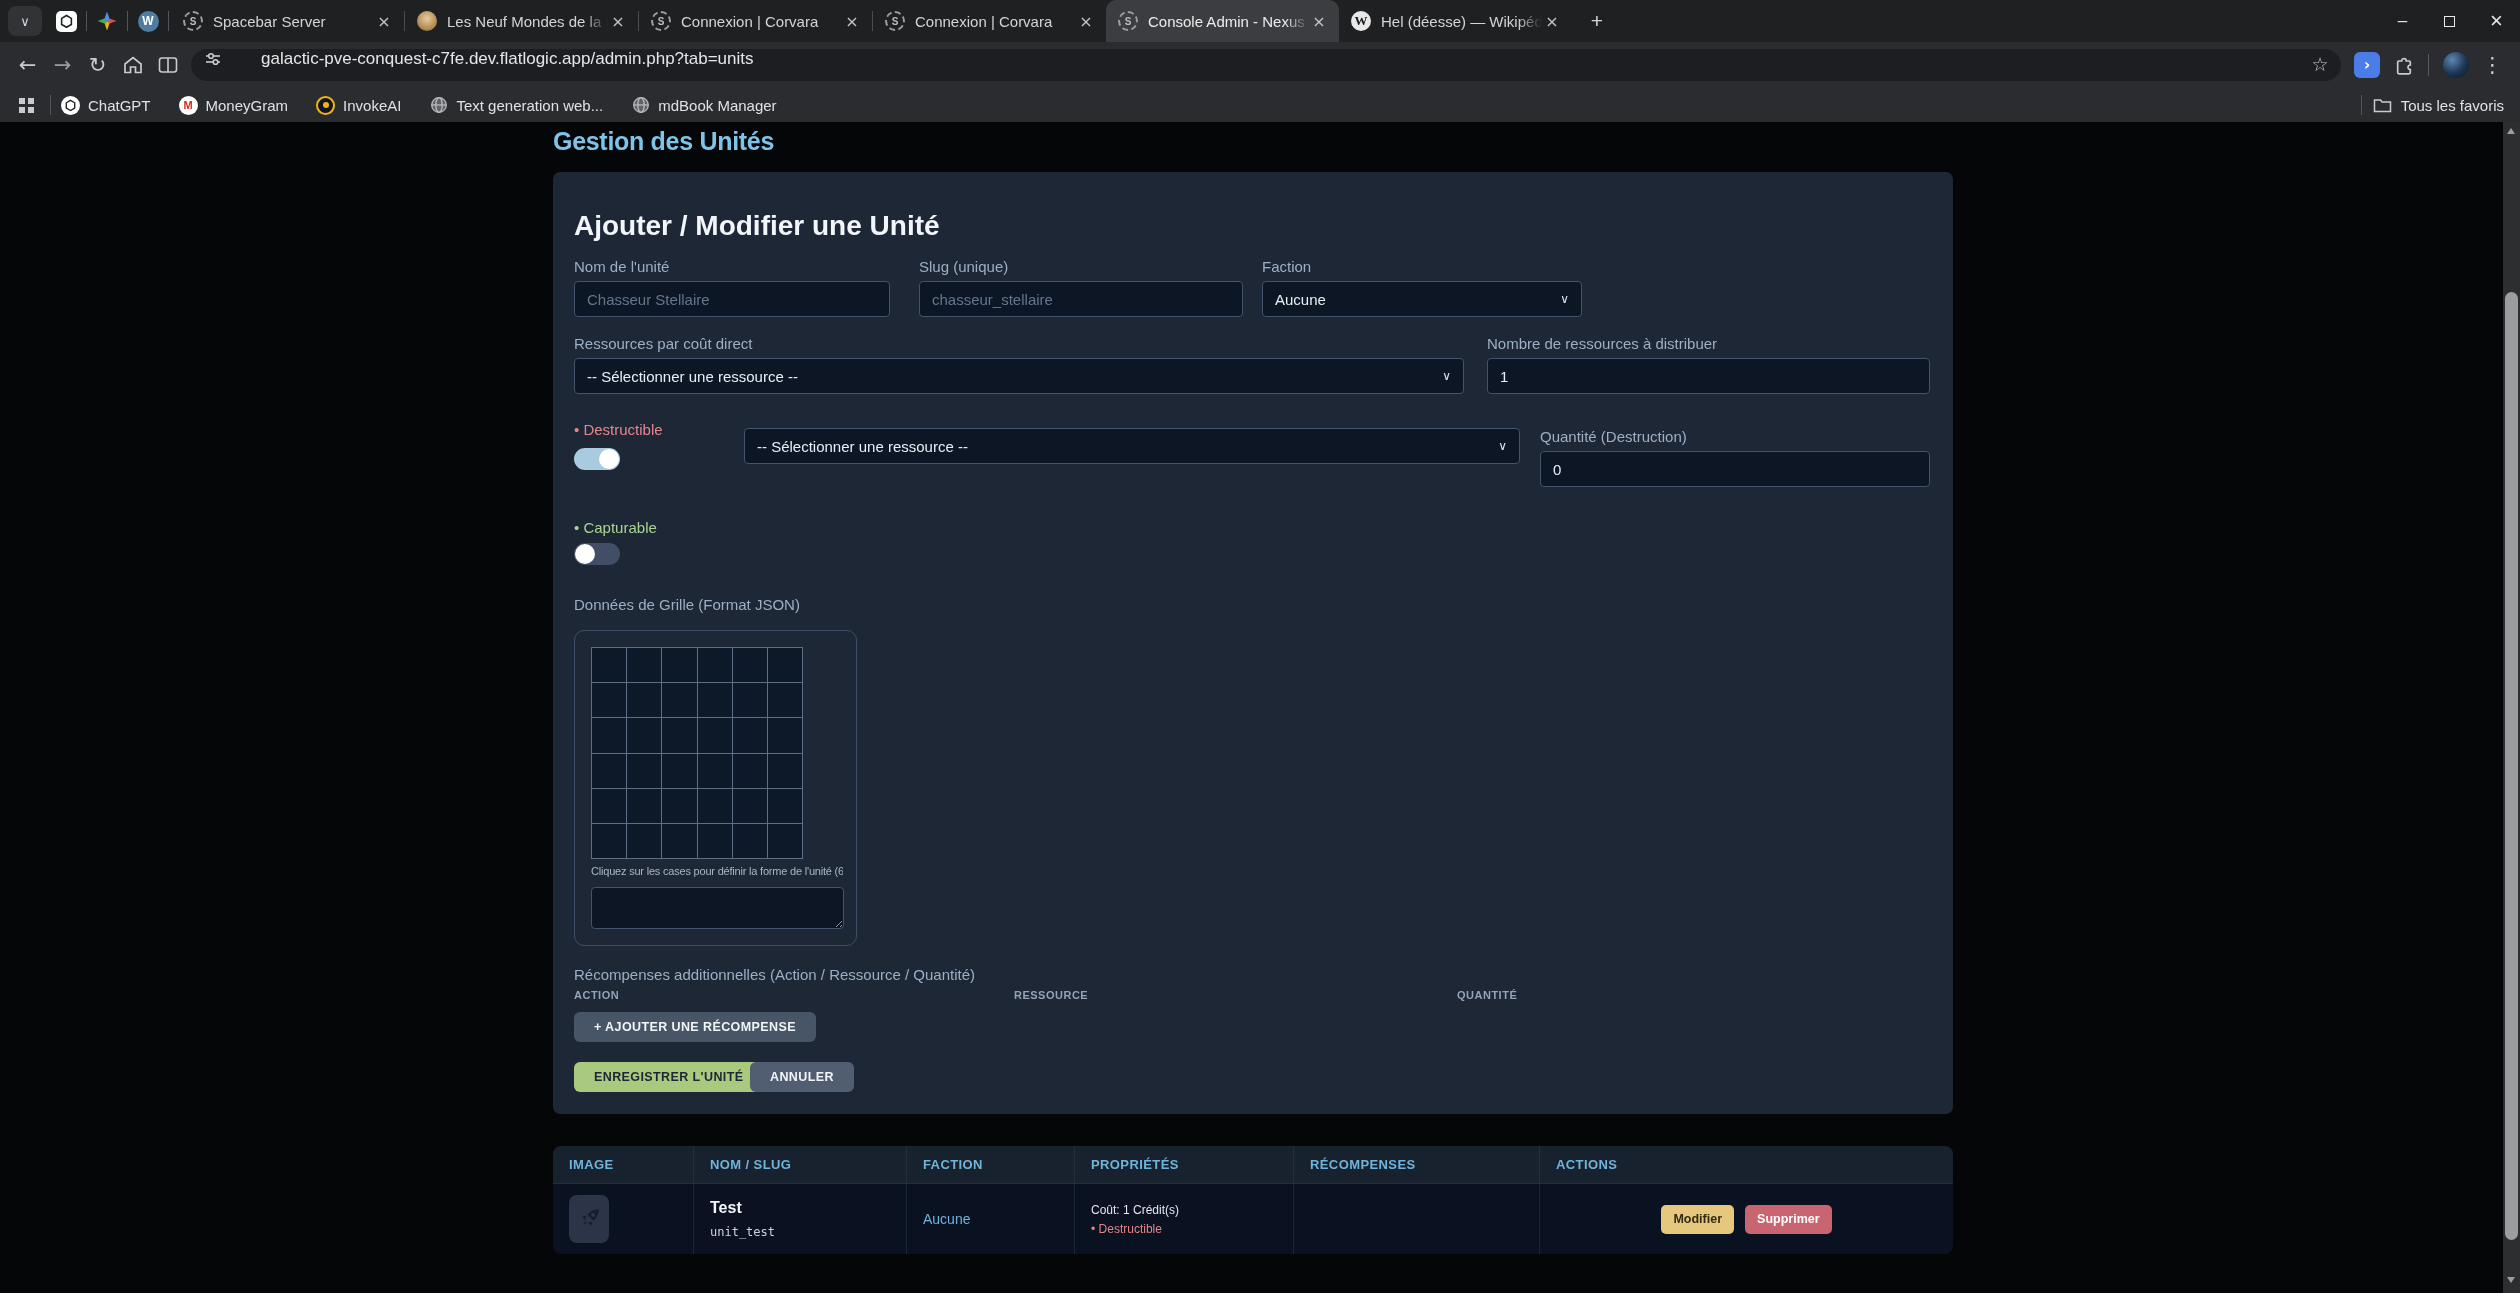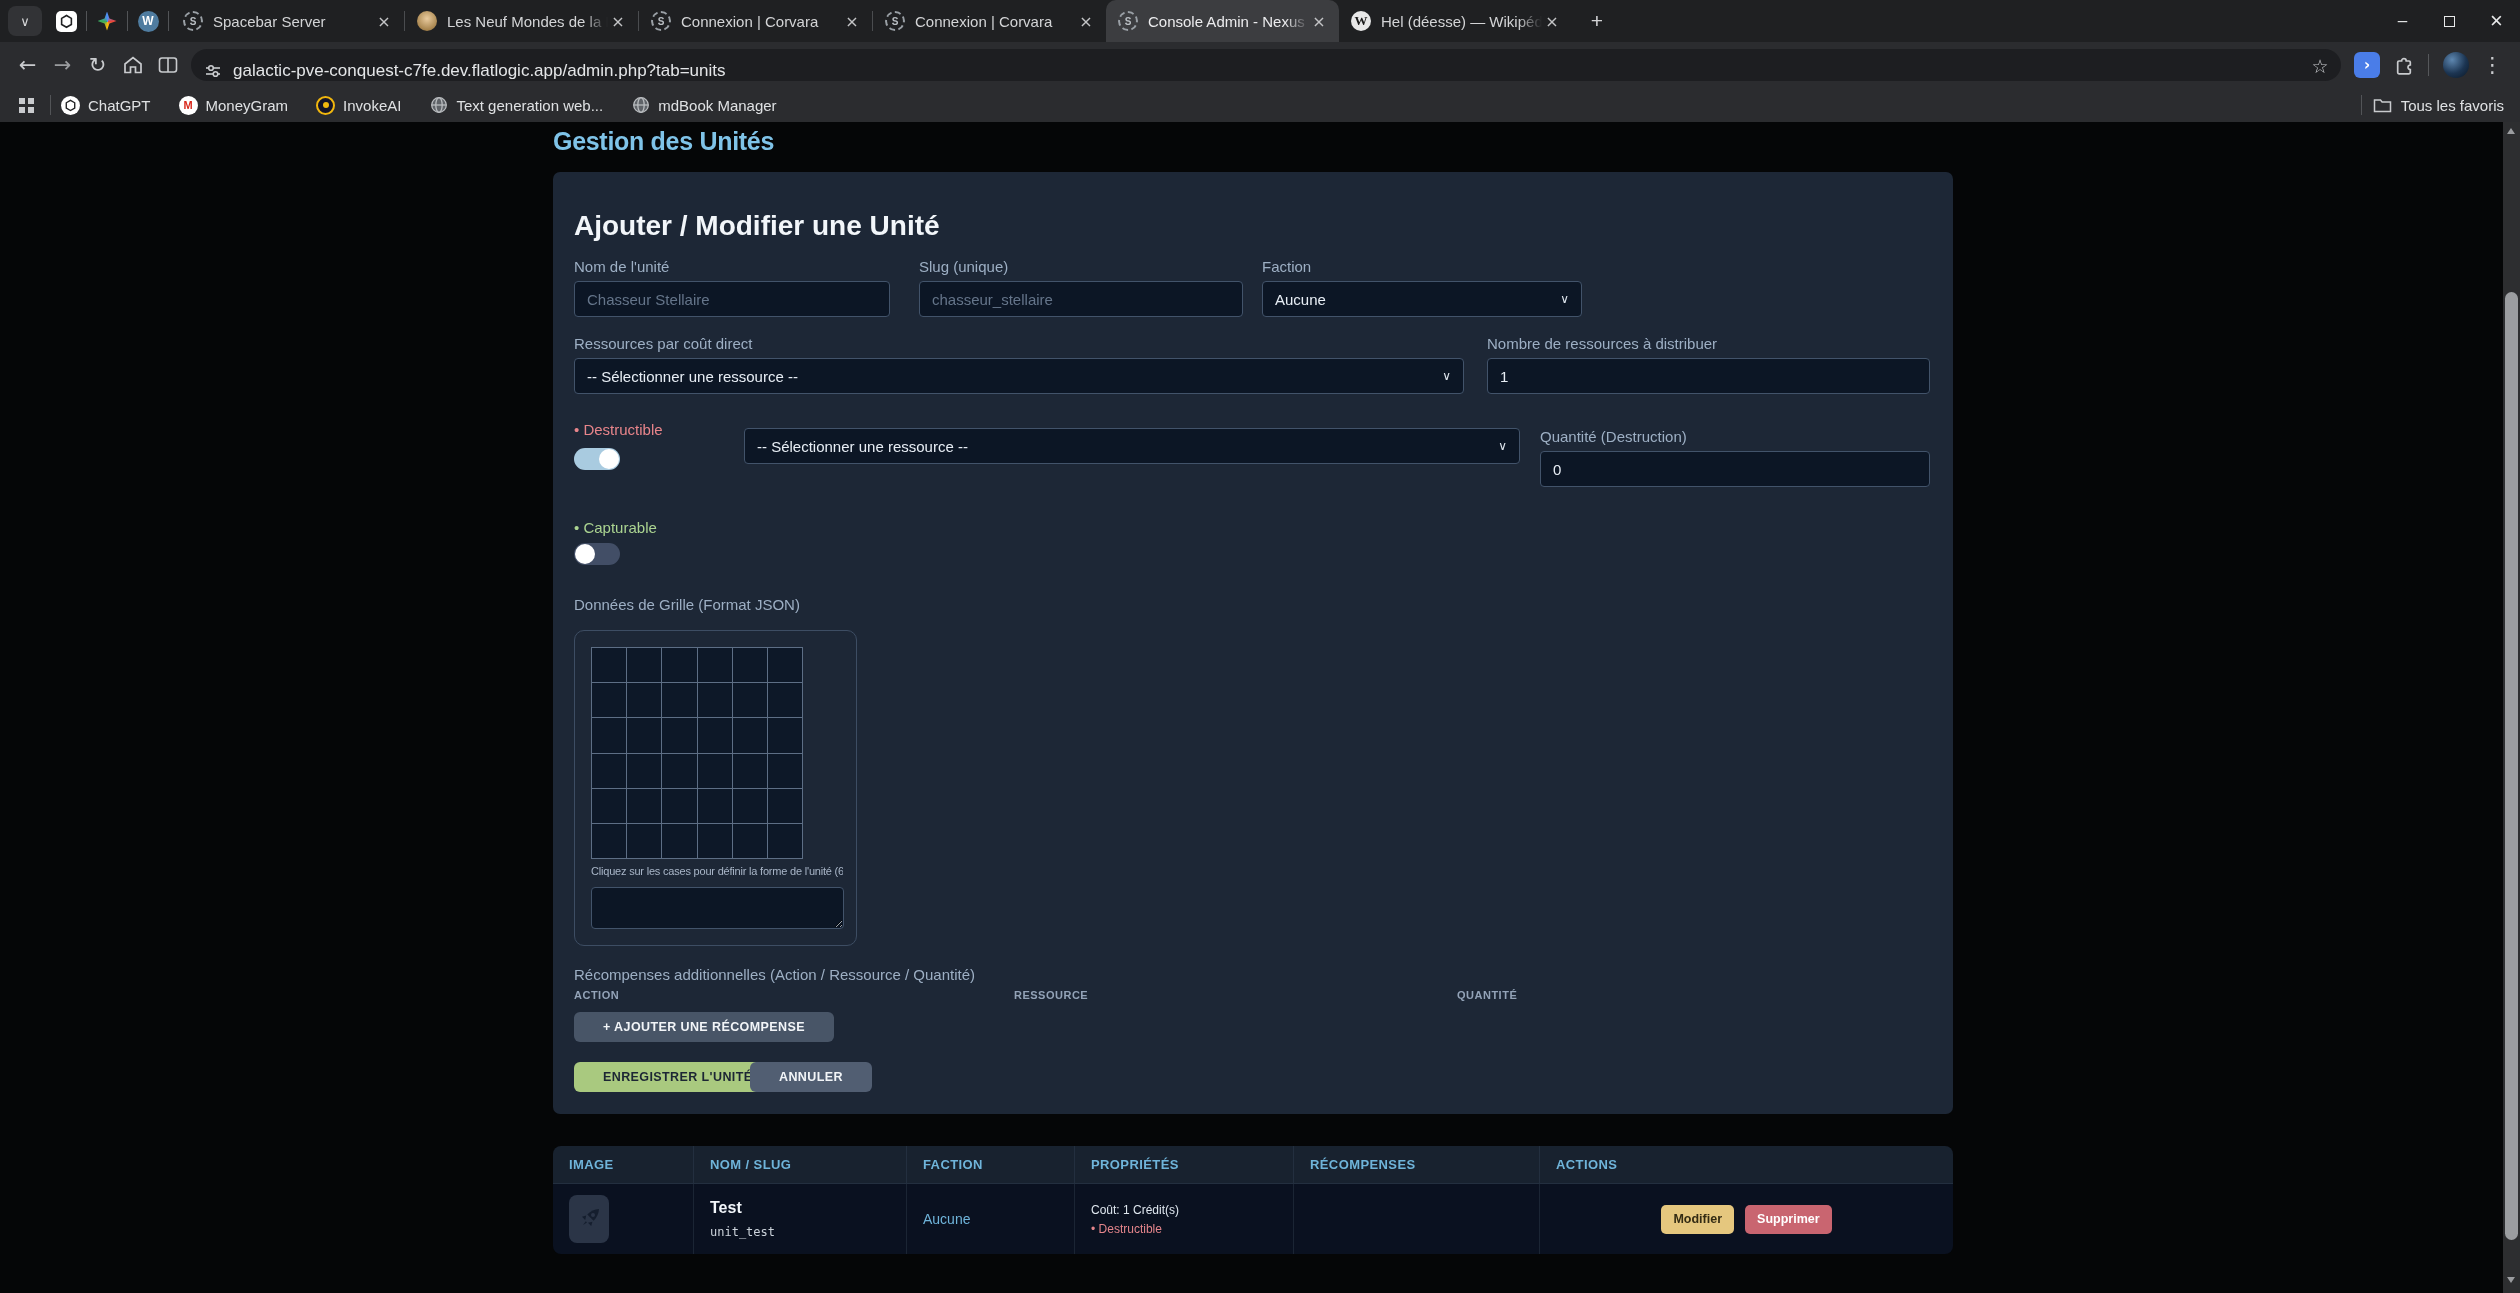--- a/index.html
+++ b/index.html
@@ -29,21 +29,21 @@
   .wincontrols { position:absolute; right:0; top:0; height:42px; display:flex; }
   .wc { width:47px; height:42px; display:flex; align-items:center; justify-content:center; color:#e8e9ea; font-size:17px; }
   .wc .maxbox { width:11px; height:11px; border:1.6px solid #e8e9ea; }
   .wc.close { font-size:22px; }
 
   
   .toolbar { position:absolute; top:42px; left:0; right:0; height:46px; background:#2b2c2f; display:flex; align-items:center; padding:0 10px; }
   .tbtn { width:35px; height:34px; display:flex; align-items:center; justify-content:center; color:#c9cbce; font-size:21px; flex:0 0 auto; }
   .g { font-family:"DejaVu Sans", sans-serif; }
   .tbtn.dim { color:#9a9c9f; }
-  .urlpill { flex:1; height:32px; background:#1d1e21; border-radius:16px; margin:0 8px 0 6px; display:flex; align-items:flex-end; padding:0 6px 0 12px; }
+  .urlpill { flex:1; height:32px; background:#1d1e21; border-radius:16px; margin:0 8px 0 6px; display:flex; align-items:flex-start; padding:0 6px 0 12px;gap:28px; }
   .url { color:#e4e6e8; font-size:17px; margin-left:10px; flex:1; white-space:nowrap; overflow:hidden; }
   .star { width:30px; height:30px; display:flex; align-items:center; justify-content:center; font-size:19px; color:#c9cbce; }
   .ext-blue { width:26px; height:26px; border-radius:6px; background:#4a7de8; color:#fff; display:flex; align-items:center; justify-content:center; font-size:15px; font-weight:bold; margin:0 5px; }
   .avatar { width:26px; height:26px; border-radius:50%; background:radial-gradient(circle at 35% 30%, #5e87b0, #1c3552 55%, #0a1624); margin:0 6px; flex:0 0 26px; }
 
   
   .bookbar { position:absolute; top:88px; left:0; right:0; height:34px; background:#2b2c2f; display:flex; align-items:center; padding:0 12px; color:#dfe1e3; font-size:15px; }
   .bmk { display:flex; align-items:center; gap:8px; margin-right:28px; white-space:nowrap; }
   .bico { width:19px; height:19px; border-radius:50%; display:flex; align-items:center; justify-content:center; flex:0 0 19px; }
   .bico.cg { background:#fff; }
@@ -73,21 +73,21 @@
   .toggle .knob { position:absolute; top:1px; width:20px; height:20px; border-radius:50%; background:#fff; }
   .toggle.on { background:#a9cbe0; } .toggle.on .knob { right:1px; }
   .toggle.off { background:#424e66; } .toggle.off .knob { left:1px; }
   .grid-panel { position:absolute; left:21px; top:458px; width:283px; height:316px; border:1px solid #3d4d63; border-radius:10px; }
   .shape-grid { position:absolute; left:16px; top:16px; width:212px; height:212px; display:grid; grid-template-columns:repeat(6,1fr); grid-template-rows:repeat(6,1fr); gap:1px; background:#5d6e85; border:1px solid #5d6e85; }
   .gcell { background:#0d1828; }
   .grid-caption { position:absolute; left:16px; top:234px; width:252px; font-size:11px; letter-spacing:-0.2px; color:#a9b6c8; white-space:nowrap; overflow:hidden; }
   .gridta { position:absolute; left:16px; top:256px; width:253px; height:42px; background:#0c1625; border:1px solid #42536a; border-radius:4px; resize:both; color:#e8eef5; }
   .rw-label { position:absolute; left:21px; top:794px; font-size:15px; color:#9dafc4; }
   .rw-col { position:absolute; top:817px; font-size:11px; font-weight:bold; letter-spacing:0.5px; color:#93a3b8; }
-  .btn { position:absolute; height:30px; display:flex; align-items:center; padding:0 29px; border-radius:6px; font-size:12.5px; font-weight:bold; letter-spacing:0.4px; white-space:nowrap; }
+  .btn { position:absolute; height:30px; display:flex; align-items:center; padding:0 20px; border-radius:6px; font-size:12.5px; font-weight:bold; letter-spacing:0.4px; white-space:nowrap; }
   .btn.add { left:21px; top:840px; background:#485567; color:#f2f5f8; }
   .btn.save { left:21px; top:890px; background:#a9c97f; color:#1c2634; }
   .btn.cancel { left:197px; top:890px; background:#515e72; color:#f2f5f8; }
 
   
   .table { position:absolute; left:553px; top:1024px; width:1400px; border-radius:8px; overflow:hidden; }
   .thead, .trow { display:grid; grid-template-columns:141px 213px 168px 219px 246px 1fr; }
   .thead { height:37px; background:#18222f; }
   .thead > div { display:flex; align-items:center; padding-left:16px; font-size:13px; font-weight:bold; color:#6fb4da; letter-spacing:0.4px; border-right:1px solid #232f3f; }
   .thead > div:last-child { border-right:none; }

